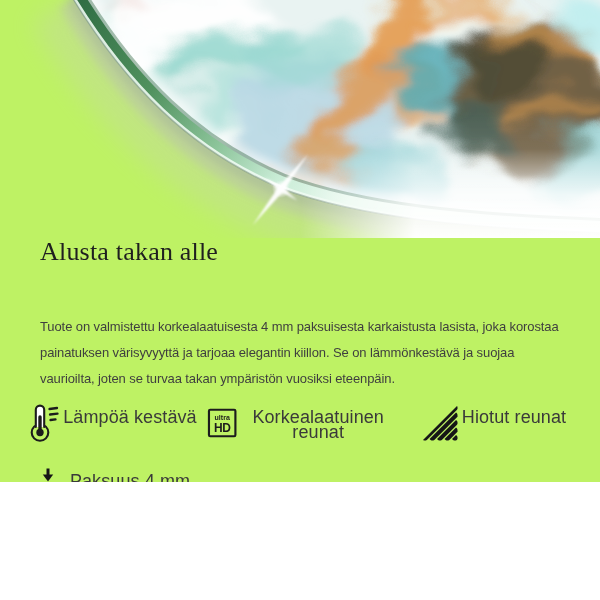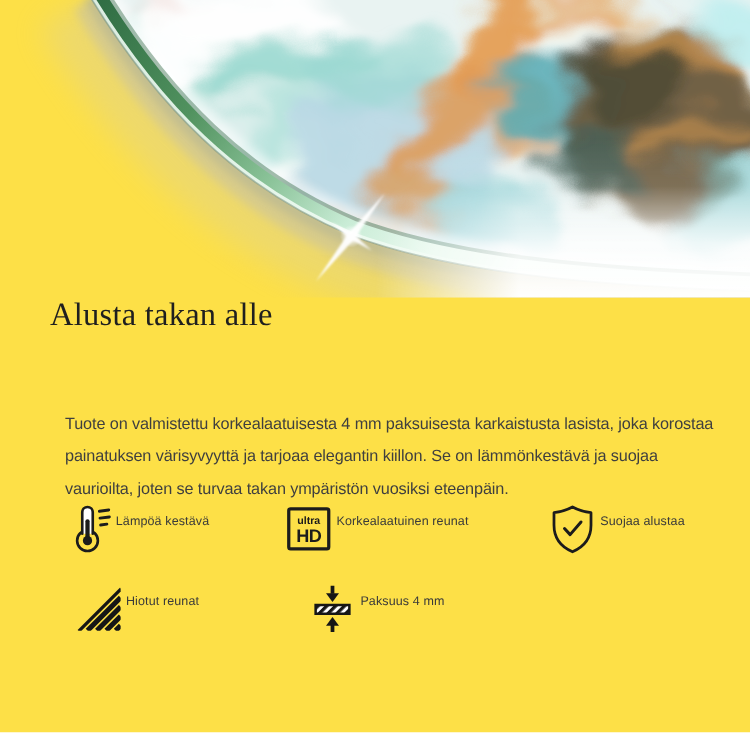--- a/index.html
+++ b/index.html
@@ -1,40 +1,40 @@
 <!DOCTYPE html>
 <html lang="fi"><head>
 <meta charset="utf-8">
 <style>
   html,body{margin:0;padding:0;background:#fff;}
   .page{
-    position:relative;width:600px;height:586px;background:#fde047;overflow:hidden;
+    position:relative;width:600px;height:482px;background:#bef264;overflow:hidden;
     font-family:"Liberation Sans",sans-serif;
     text-decoration:underline;
   }
   .hero{position:absolute;top:0;left:0;display:block;}
   h1.heading{
     position:absolute;left:40px;top:233px;margin:0;
     font-family:"Liberation Serif",serif;font-weight:400;
     font-size:26px;line-height:37px;color:#1f1f1f;letter-spacing:0.2px;
   }
   .heading div{white-space:nowrap;}
   p.desc{
-    position:absolute;left:40px;top:314px;width:532px;margin:12px;
+    position:absolute;left:40px;top:314px;width:532px;margin:0;
     font-size:13px;line-height:26px;color:#3f3f3f;letter-spacing:-0.1px;
   }
   .features{
     position:absolute;left:12px;right:12px;top:401px;
     display:grid;grid-template-columns:repeat(3,1fr);row-gap:20px;
     justify-items:center;text-align:center;
   }
   .feature{display:flex;flex-direction:row;}
   .feature .icon{height:44px;width:44px;}
   .feature .label{
-    margin-top:9px;font-size:10px;color:#3a3a3a;letter-spacing:0.1px;line-height:15px;
+    margin-top:9px;font-size:18px;color:#3a3a3a;letter-spacing:0.1px;line-height:15px;
   }
 </style>
 </head>
 <body>
 
 <div class="page">
 
   <svg class="hero" width="600" height="238" viewBox="0 0 600 238" aria-hidden="true">
     <defs>
       <clipPath id="glassClip">
@@ -166,29 +166,20 @@
 
     <div class="feature">
       <svg class="icon" viewBox="0 0 44 44" aria-hidden="true">
         <rect x="6" y="6" width="32" height="32" rx="1.5" fill="none" stroke="#1c1c1c" stroke-width="2.6"></rect>
         <text x="22" y="18" text-anchor="middle" font-family="Liberation Sans, sans-serif" font-size="8.5" font-weight="bold" fill="#1c1c1c">ultra</text>
         <text x="22" y="32.5" text-anchor="middle" font-family="Liberation Sans, sans-serif" font-size="14.5" font-weight="bold" letter-spacing="-0.5" fill="#1c1c1c">HD</text>
       </svg>
       <span class="label">Korkealaatuinen reunat</span>
     </div>
 
-    <div class="feature">
-      <svg class="icon" viewBox="0 0 44 44" aria-hidden="true">
-        <g fill="none" stroke="#1c1c1c" stroke-linecap="round" stroke-linejoin="round">
-          <path d="M22 4.6 C26.6 7.1 31.6 8.6 36.8 9.1 L36.8 19.2 C36.8 29.5 30.7 36.7 22 40.4 C13.3 36.7 7.2 29.5 7.2 19.2 L7.2 9.1 C12.4 8.6 17.4 7.1 22 4.6 Z" stroke-width="2.2"></path>
-          <path d="M15.6 21.8 L20.1 26.7 L28.8 16.6" stroke-width="2.4"></path>
-        </g>
-      </svg>
-      <span class="label">Suojaa alustaa</span>
-    </div>
 
 
     <div class="feature">
       <svg class="icon" viewBox="0 0 44 44" aria-hidden="true">
         <defs>
             <clipPath id="triClip">
               <path d="M4.5 39.5 L39.5 39.5 L39.5 4.5 Z"></path>
             </clipPath>
           </defs>
         <g clip-path="url(#triClip)" stroke="#161616" stroke-width="4">

